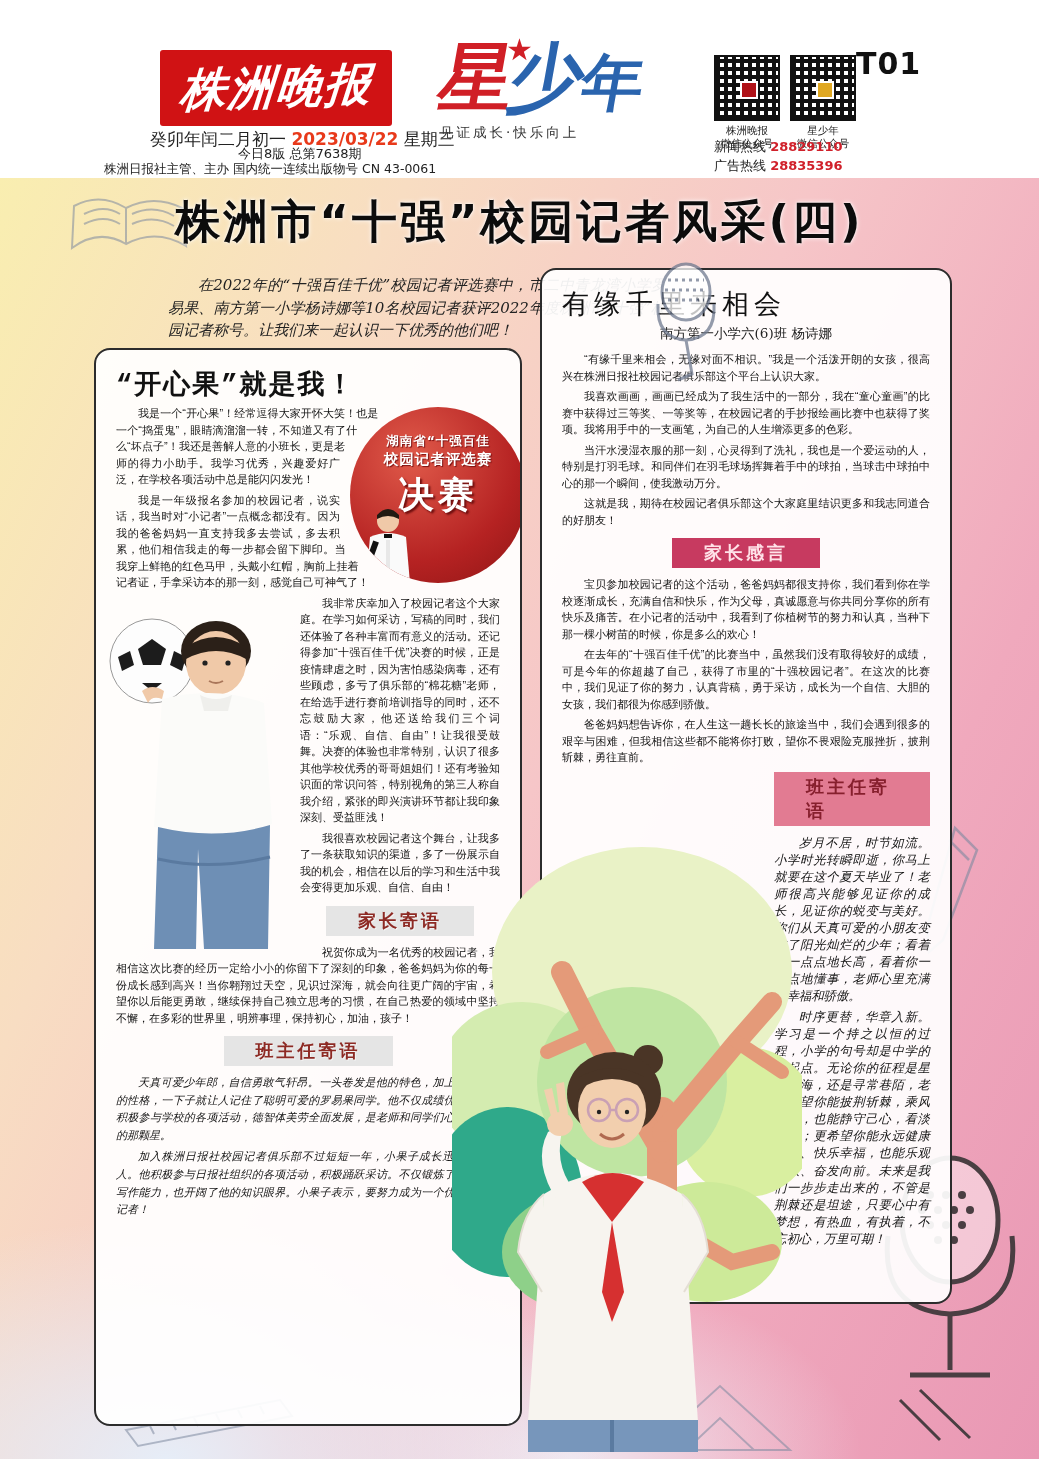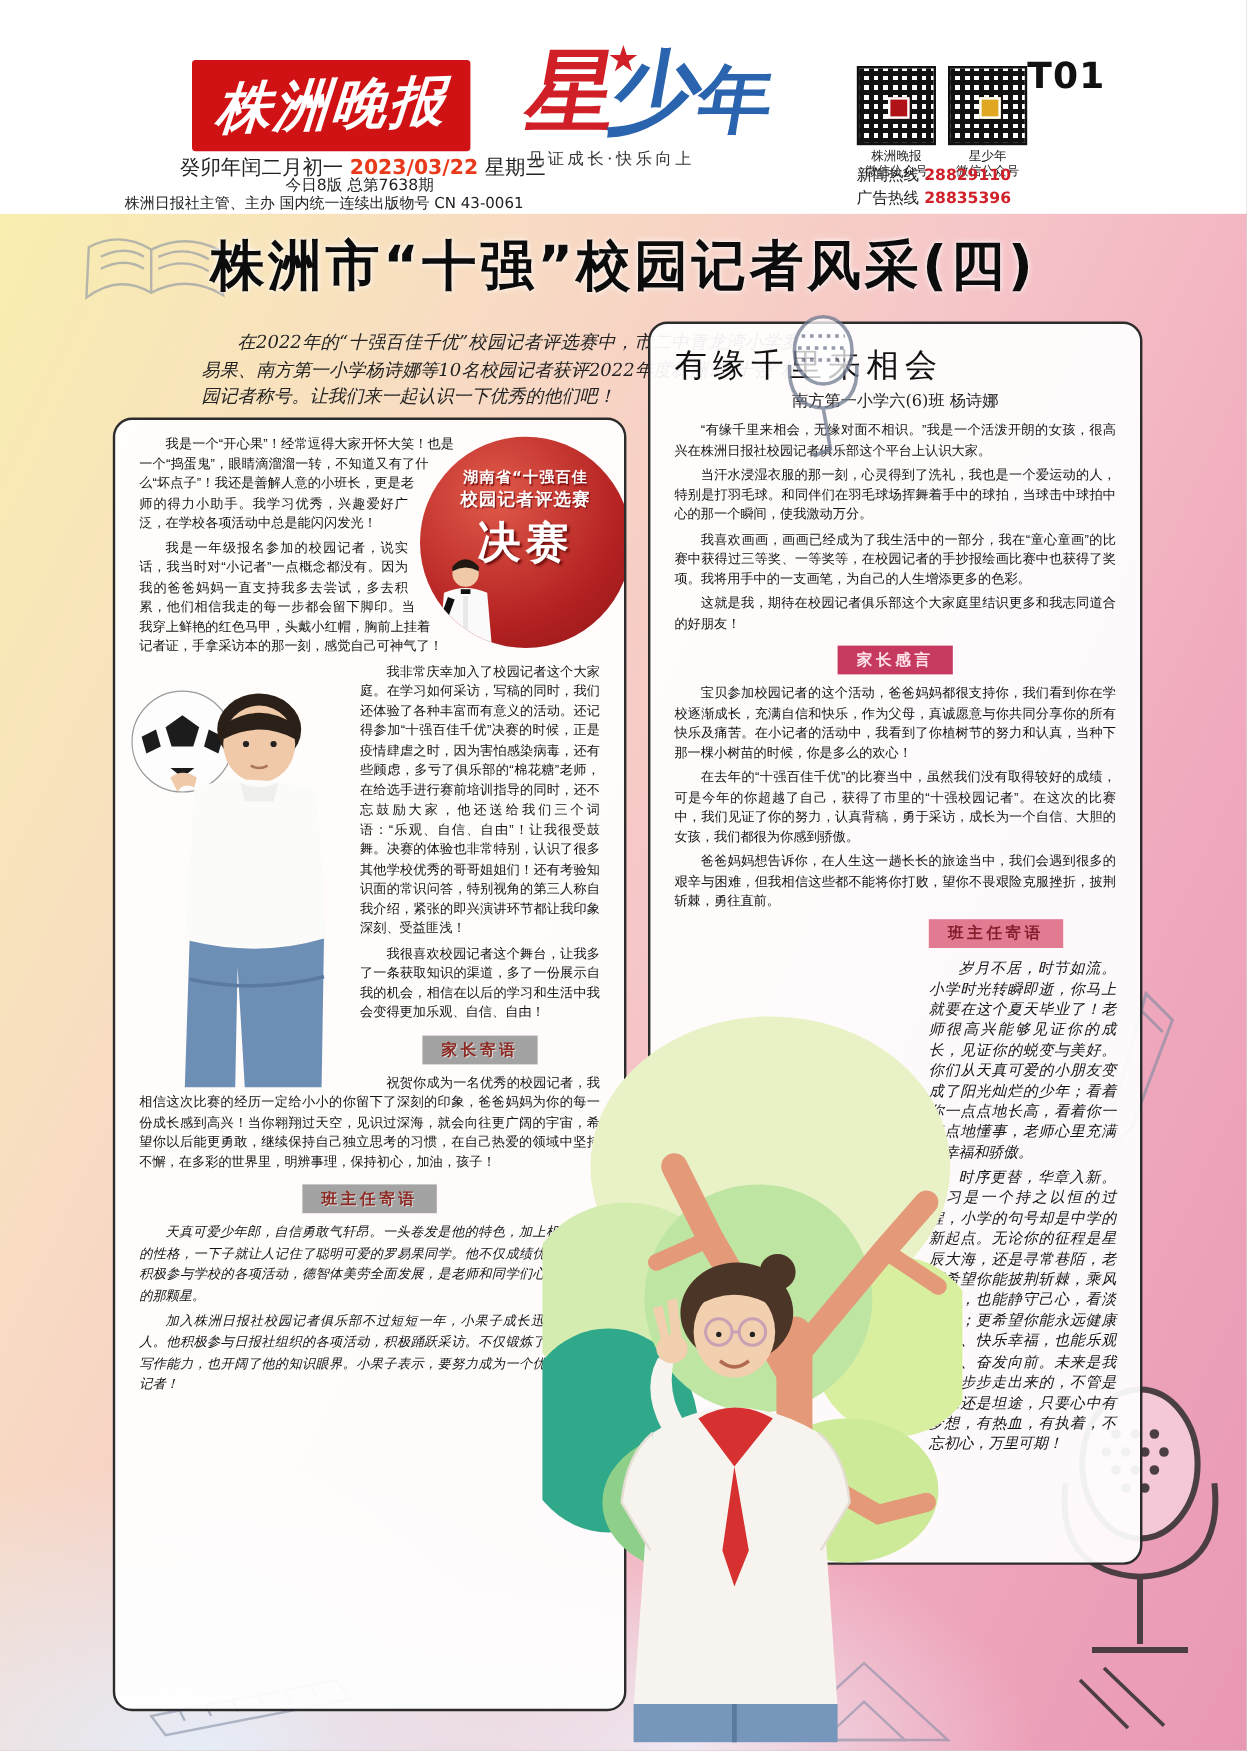--- a/index.html
+++ b/index.html
@@ -65,23 +65,23 @@
 
   .article-title{font-family:Liberation Mono, monospace;font-size:27px;font-weight:600;
       text-align:left;letter-spacing:2px;margin:4px 0 3px;color:#111;}
   .article-byline{text-align:center;font-size:13.5px;color:#222;margin-bottom:8px;
       font-family:"DejaVu Serif","Liberation Serif",serif;}
 
   .body p{margin:0 0 4px;text-indent:2em;text-align:justify;font-size:11px;line-height:1.5;
       font-family:Liberation Sans, sans-serif;color:#141414;}
   .script p{font-style:italic;line-height:1.6;}
 
-  .badge{display:table;margin:10px auto 8px;padding:3px 16px;font-size:13px;font-weight:700;
+  .badge{display:table;margin:10px auto 8px;padding:3px 32px;font-size:18px;font-weight:700;
       letter-spacing:3px;font-family:"DejaVu Serif","Liberation Serif",serif;}
-  .badge-teal{background:#a3a3a3;color:#8d2a24;text-shadow:1px 1px 0 rgba(255,255,255,.55);}
+  .badge-teal{background:#e5e5e5;color:#8d2a24;text-shadow:1px 1px 0 rgba(255,255,255,.55);}
   .badge-crimson{background:#c73a60;color:#ffe2e8;}
   .badge-rose{background:#e27b92;color:#861f2d;margin:6px 0 8px 212px;}
 
   
   .award-circle{float:right;width:176px;height:176px;border-radius:50%;margin:2px -26px 6px 10px;
       background:radial-gradient(circle at 35% 28%,#e05a4a,#b52222 62%,#8e1515);
       color:#fff;text-align:center;position:relative;overflow:hidden;shape-outside:circle(50%);}
   .award-circle .l1{margin-top:26px;font-size:12.5px;font-weight:bold;letter-spacing:1px;text-shadow:1px 1px 1px #7a1010;}
   .award-circle .l2{font-size:14.5px;font-weight:bold;letter-spacing:1px;text-shadow:1px 1px 1px #7a1010;}
   .award-circle .l3{font-size:36px;font-weight:900;letter-spacing:4px;margin-top:2px;text-shadow:2px 2px 2px #6e0e0e;}
@@ -210,20 +210,21 @@
     <svg width="160" height="75" viewBox="0 0 160 75" fill="none" stroke="#7e8aa0" stroke-width="2">
       <path d="M10 70 L80 6 L150 70 Z"></path>
         <path d="M46 70 L80 38 L114 70 Z"></path>
     </svg>
   </div>
 
   <div id="main-title">株洲市“十强”校园记者风采(四)</div>
   <div id="intro">在2022年的“十强百佳千优”校园记者评选赛中，市二中青龙湾小学罗易果、南方第一小学杨诗娜等10名校园记者获评2022年度株洲市“十强”校园记者称号。让我们来一起认识一下优秀的他们吧！</div>
 
   <div id="left-panel" class="panel">
+    <div class="article-title">“开心果”就是我！</div>
 
     <div class="body">
       <div class="award-circle">
         <div class="l1">湖南省“十强百佳</div>
         <div class="l2">校园记者评选赛</div>
         <div class="l3">决赛</div>
         <svg width="62" height="76" viewBox="0 0 62 76">
           <circle cx="30" cy="14" r="11" fill="#f0c9a8"></circle>
           <path d="M19 8 Q30 -4 41 8 L41 12 Q30 6 19 12 Z" fill="#221a12"></path>
           <path d="M12 30 Q30 22 48 30 L52 76 L8 76 Z" fill="#fafafa"></path>
@@ -273,22 +274,22 @@
       </div>
     </div>
   </div>
 
   <div id="right-panel" class="panel">
     <div class="article-title" style="font-weight:400;letter-spacing:5px;">有缘千里来相会</div>
     <div class="article-byline">南方第一小学六(6)班 杨诗娜</div>
 
     <div class="body">
       <p>“有缘千里来相会，无缘对面不相识。”我是一个活泼开朗的女孩，很高兴在株洲日报社校园记者俱乐部这个平台上认识大家。</p>
+      <p>我喜欢画画，画画已经成为了我生活中的一部分，我在“童心童画”的比赛中获得过三等奖、一等奖等，在校园记者的手抄报绘画比赛中也获得了奖项。我将用手中的一支画笔，为自己的人生增添更多的色彩。</p>
       <p>当汗水浸湿衣服的那一刻，心灵得到了洗礼，我也是一个爱运动的人，特别是打羽毛球。和同伴们在羽毛球场挥舞着手中的球拍，当球击中球拍中心的那一个瞬间，使我激动万分。</p>
-      <p>我喜欢画画，画画已经成为了我生活中的一部分，我在“童心童画”的比赛中获得过三等奖、一等奖等，在校园记者的手抄报绘画比赛中也获得了奖项。我将用手中的一支画笔，为自己的人生增添更多的色彩。</p>
       <p>这就是我，期待在校园记者俱乐部这个大家庭里结识更多和我志同道合的好朋友！</p>
 
       <div class="badge badge-crimson">家长感言</div>
       <p>宝贝参加校园记者的这个活动，爸爸妈妈都很支持你，我们看到你在学校逐渐成长，充满自信和快乐，作为父母，真诚愿意与你共同分享你的所有快乐及痛苦。在小记者的活动中，我看到了你植树节的努力和认真，当种下那一棵小树苗的时候，你是多么的欢心！</p>
       <p>在去年的“十强百佳千优”的比赛当中，虽然我们没有取得较好的成绩，可是今年的你超越了自己，获得了市里的“十强校园记者”。在这次的比赛中，我们见证了你的努力，认真背稿，勇于采访，成长为一个自信、大胆的女孩，我们都很为你感到骄傲。</p>
       <p>爸爸妈妈想告诉你，在人生这一趟长长的旅途当中，我们会遇到很多的艰辛与困难，但我相信这些都不能将你打败，望你不畏艰险克服挫折，披荆斩棘，勇往直前。</p>
 
       <div class="badge badge-rose">班主任寄语</div>
       <div class="narrow">
         <p>岁月不居，时节如流。小学时光转瞬即逝，你马上就要在这个夏天毕业了！老师很高兴能够见证你的成长，见证你的蜕变与美好。你们从天真可爱的小朋友变成了阳光灿烂的少年；看着你一点点地长高，看着你一点点地懂事，老师心里充满了幸福和骄傲。</p>

